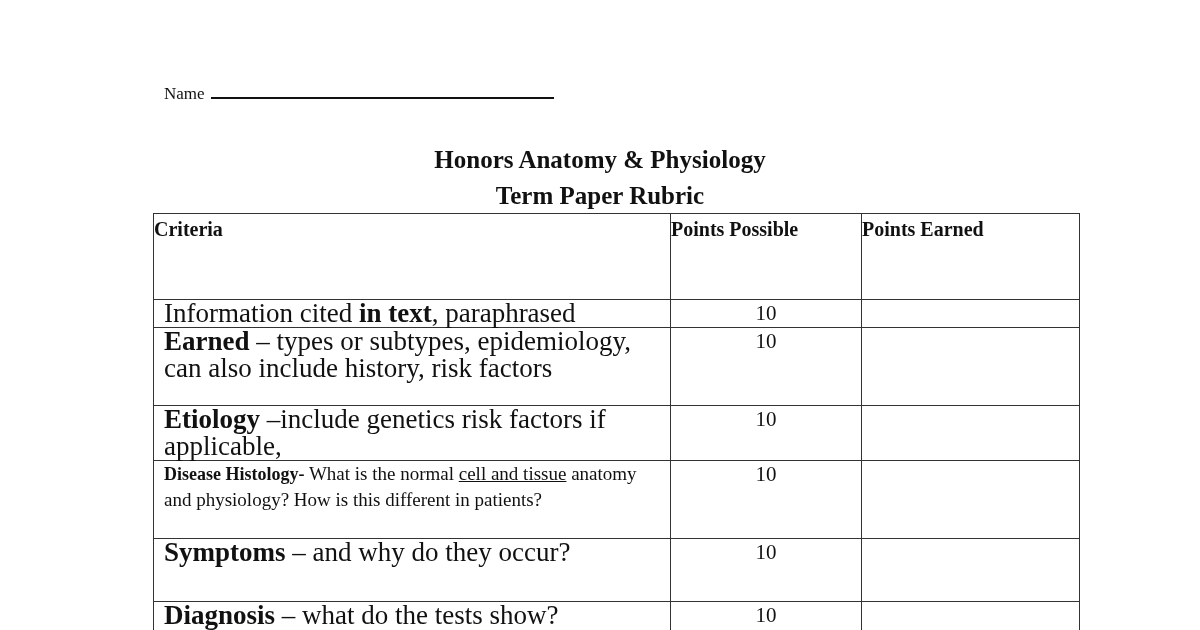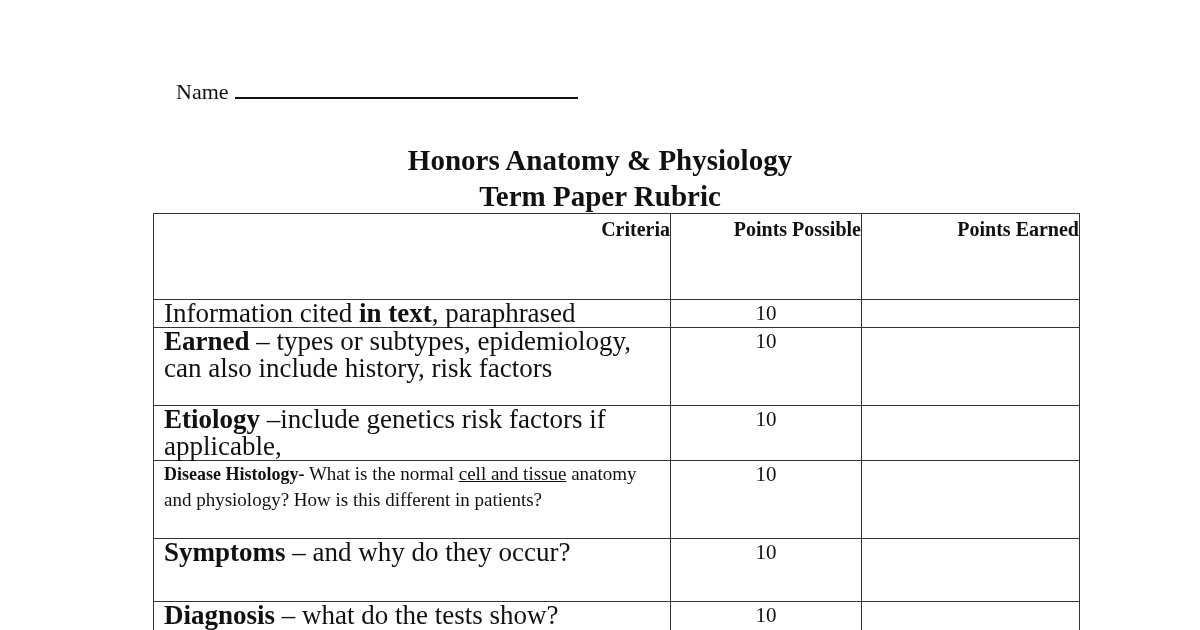--- a/index.html
+++ b/index.html
@@ -10,41 +10,41 @@
       height: 630px;
       overflow: hidden;
     }
     body {
       position: relative;
       font-family: "Liberation Serif", "DejaVu Serif", serif;
       color: #111111;
     }
     .name-line {
       position: absolute;
-      left: 176px;
+      left: 164px;
       top: 70px;
-      font-size: 22px;
+      font-size: 17px;
       line-height: 34px;
       white-space: nowrap;
     }
     .name-line .blank {
       display: inline-block;
       width: 343px;
       border-bottom: 2px solid #111;
       margin-left: 6px;
       height: 27px;
       vertical-align: baseline;
     }
     .title {
       position: absolute;
       left: 0;
       width: 1200px;
       text-align: center;
       font-weight: bold;
-      font-size: 29px;
+      font-size: 25px;
       line-height: 36px;
     }
     .title.t1 { top: 142px; }
     .title.t2 { top: 178px; }
 
     table.rubric {
       position: absolute;
       left: 153px;
       top: 213px;
       width: 926px;
@@ -55,21 +55,21 @@
     table.rubric col.c2 { width: 191px; }
     table.rubric col.c3 { width: 218px; }
     table.rubric th, table.rubric td {
       border: 1.5px solid #333;
       vertical-align: top;
       padding: 0;
     }
     table.rubric th {
       font-weight: bold;
       font-size: 20px;
-      text-align: right;
+      text-align: left;
       height: 82px;
       padding-top: 3px;
       line-height: 24px;
     }
     table.rubric td.crit {
       font-size: 27px;
       line-height: 27px;
       padding: 0 8px 0 10px;
     }
     table.rubric td.crit.small {

